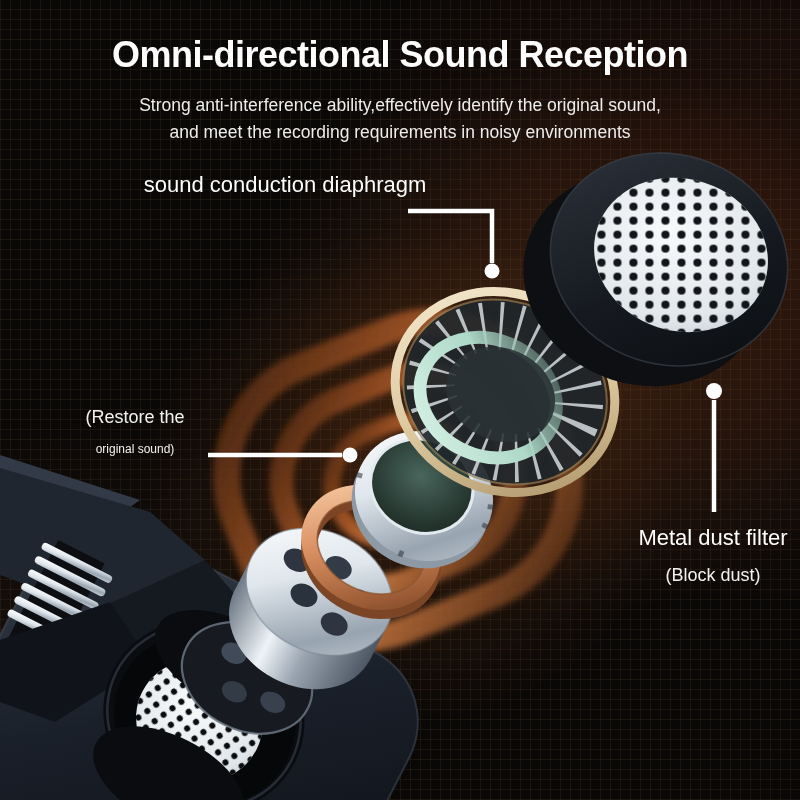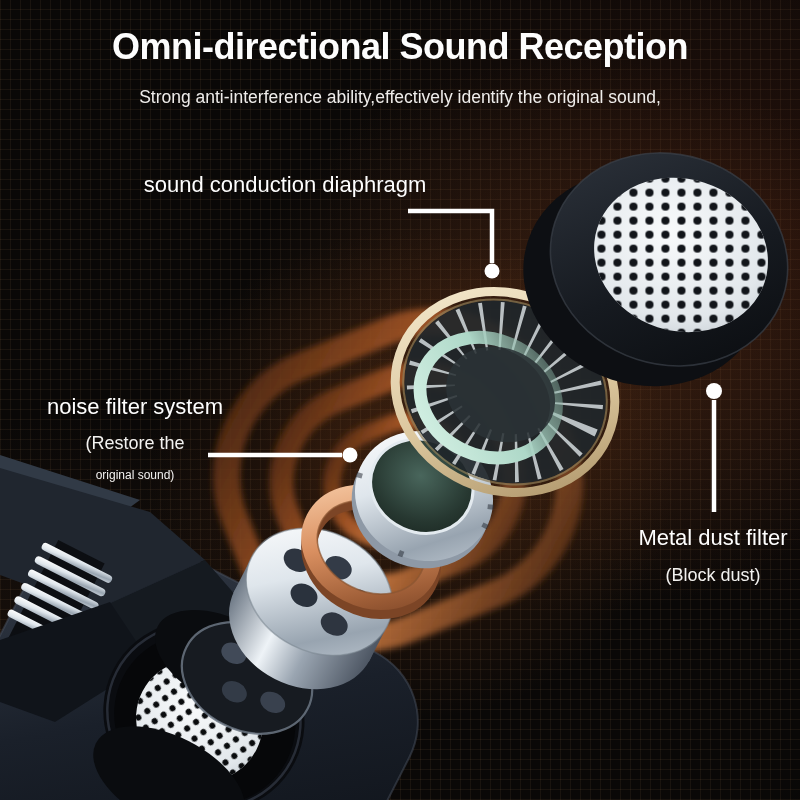--- a/index.html
+++ b/index.html
@@ -16,21 +16,21 @@
       radial-gradient(520px 430px at 72% 42%, rgba(140,75,35,0.30), rgba(0,0,0,0) 65%),
       radial-gradient(720px 620px at 96% 28%, rgba(115,45,22,0.24), rgba(0,0,0,0) 62%),
       radial-gradient(420px 320px at 8% 80%, rgba(120,70,40,0.12), rgba(0,0,0,0) 70%),
       repeating-linear-gradient(0deg, rgba(165,125,85,0.10) 0 1px, rgba(0,0,0,0) 1px 10px),
       repeating-linear-gradient(90deg, rgba(165,125,85,0.10) 0 1px, rgba(0,0,0,0) 1px 10px);
   }
   .scene{position:absolute;inset:0;}
   .txt{position:absolute;color:#fff;text-align:center;}
   .title-block{left:0;top:26px;width:800px;}
   .title-block h1{
-    margin:0;font-size:36px;font-weight:bold;letter-spacing:-0.5px;color:#fdfdfd;
+    margin:8px;font-size:36px;font-weight:bold;letter-spacing:-0.5px;color:#fdfdfd;
   }
   .title-block .sub{
     margin:0;font-size:17.5px;line-height:27px;font-weight:400;color:#efedeb;
   }
   .title-block .sub:first-of-type{margin-top:16px;}
   .callout .main{font-size:22px;color:#fefefe;}
   .callout .note{font-size:18px;color:#f3f2f0;margin-top:7px;}
   .co-diaphragm{left:132px;top:172px;width:306px;}
   .co-noise{left:25px;top:394px;width:220px;}
   .co-noise .note{margin-top:13px;}
@@ -210,28 +210,28 @@
       <path d="M208 455 H342"></path>
       <circle cx="350" cy="455" r="7.5" fill="#ffffff" stroke="none"></circle>
       <circle cx="714" cy="391" r="8" fill="#ffffff" stroke="none"></circle>
       <path d="M714 400 V512"></path>
     </g>
   </svg>
 
   <header class="txt title-block">
     <h1>Omni-directional Sound Reception</h1>
     <p class="sub">Strong anti-interference ability,effectively identify the original sound,</p>
+    <p class="sub">and meet the recording requirements in noisy environments</p>
   </header>
 
   <div class="txt callout co-diaphragm">
     <div class="main">sound conduction diaphragm</div>
   </div>
 
   <div class="txt callout co-noise">
-    <div class="main">noise filter system</div>
     <div class="note">(Restore the</div>
     <div class="note2">original sound)</div>
   </div>
 
   <div class="txt callout co-dust">
     <div class="main">Metal dust filter</div>
     <div class="note">(Block dust)</div>
   </div>
 
 </div>

